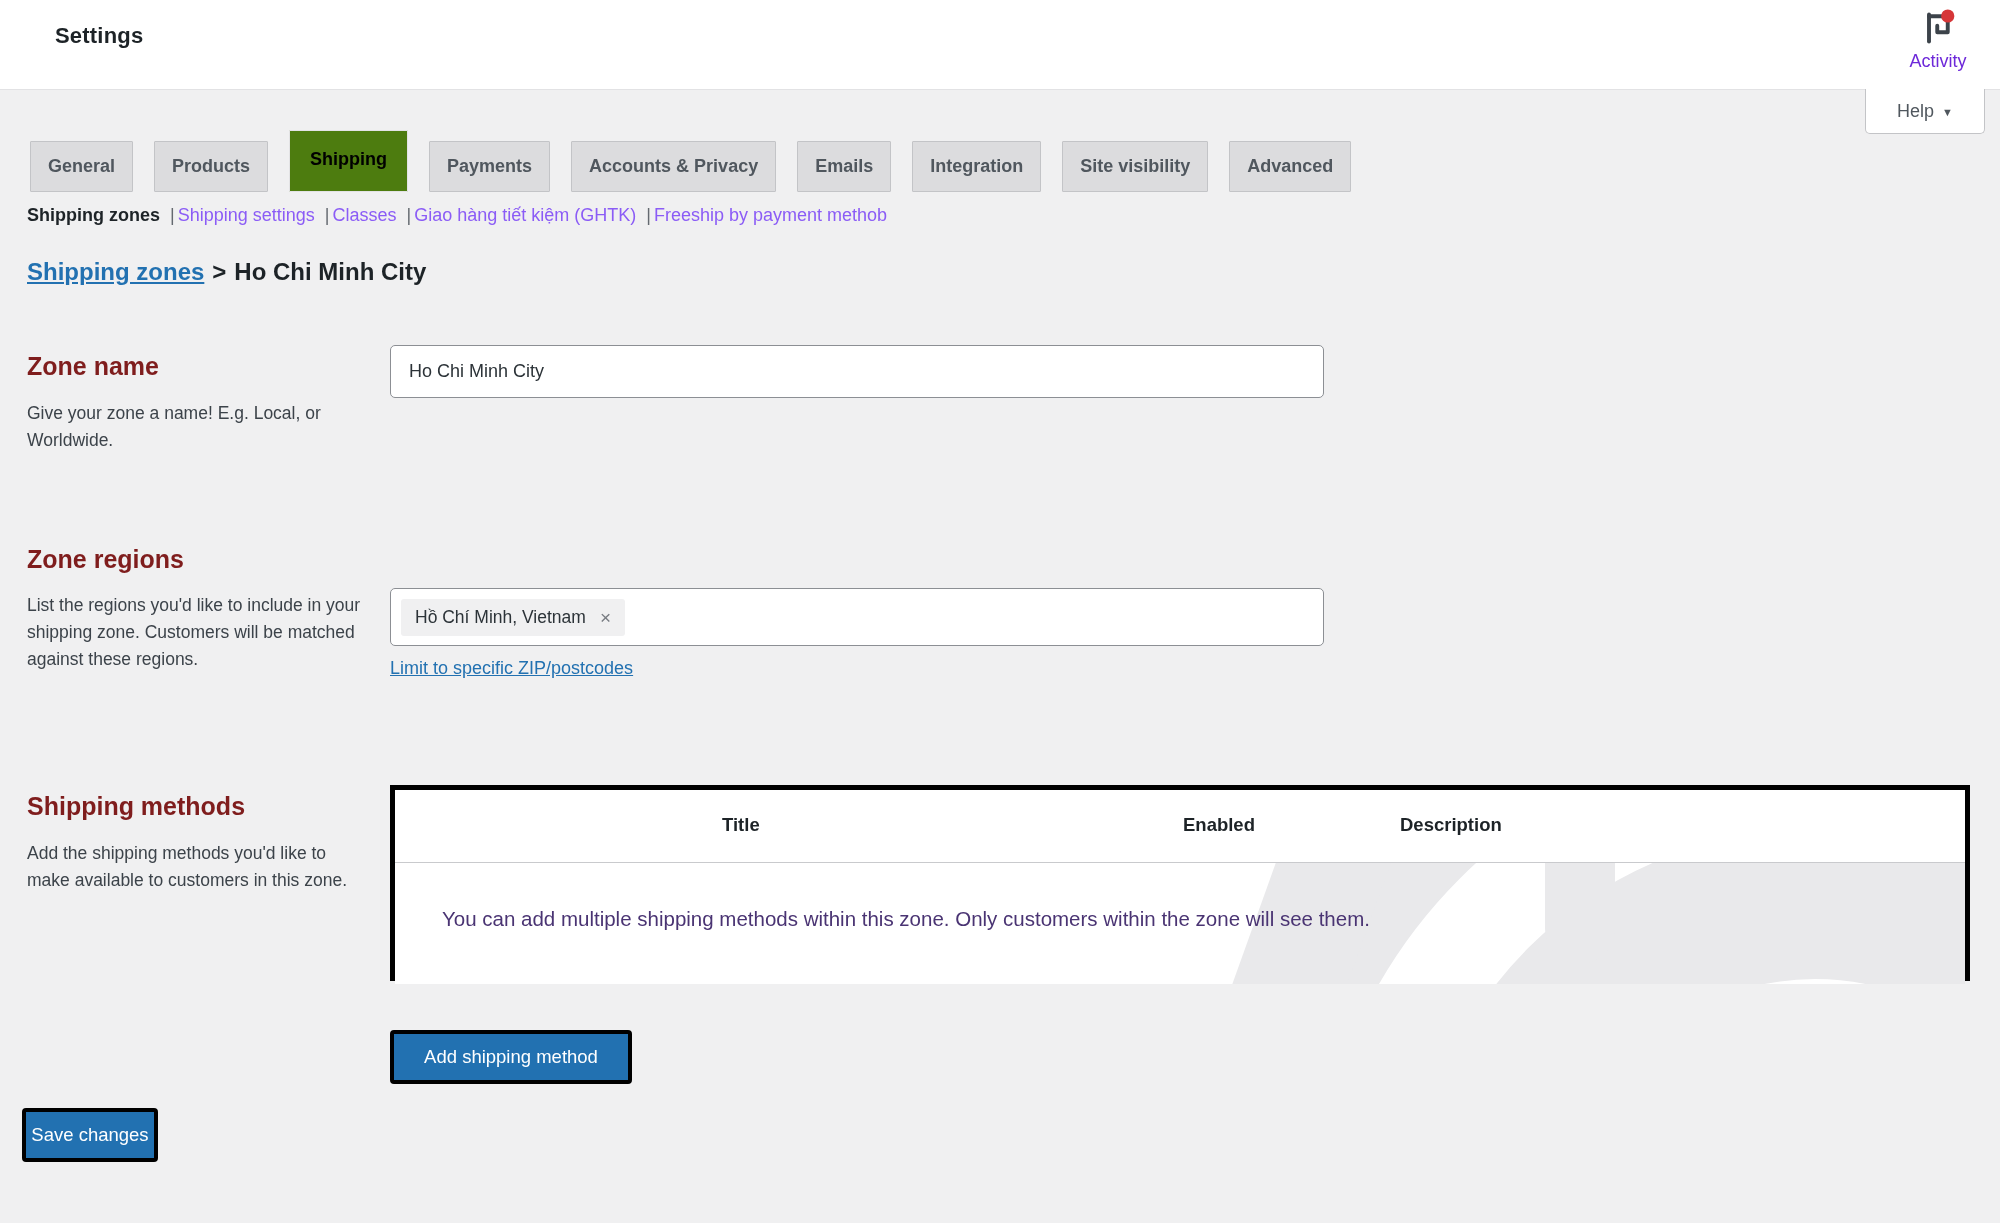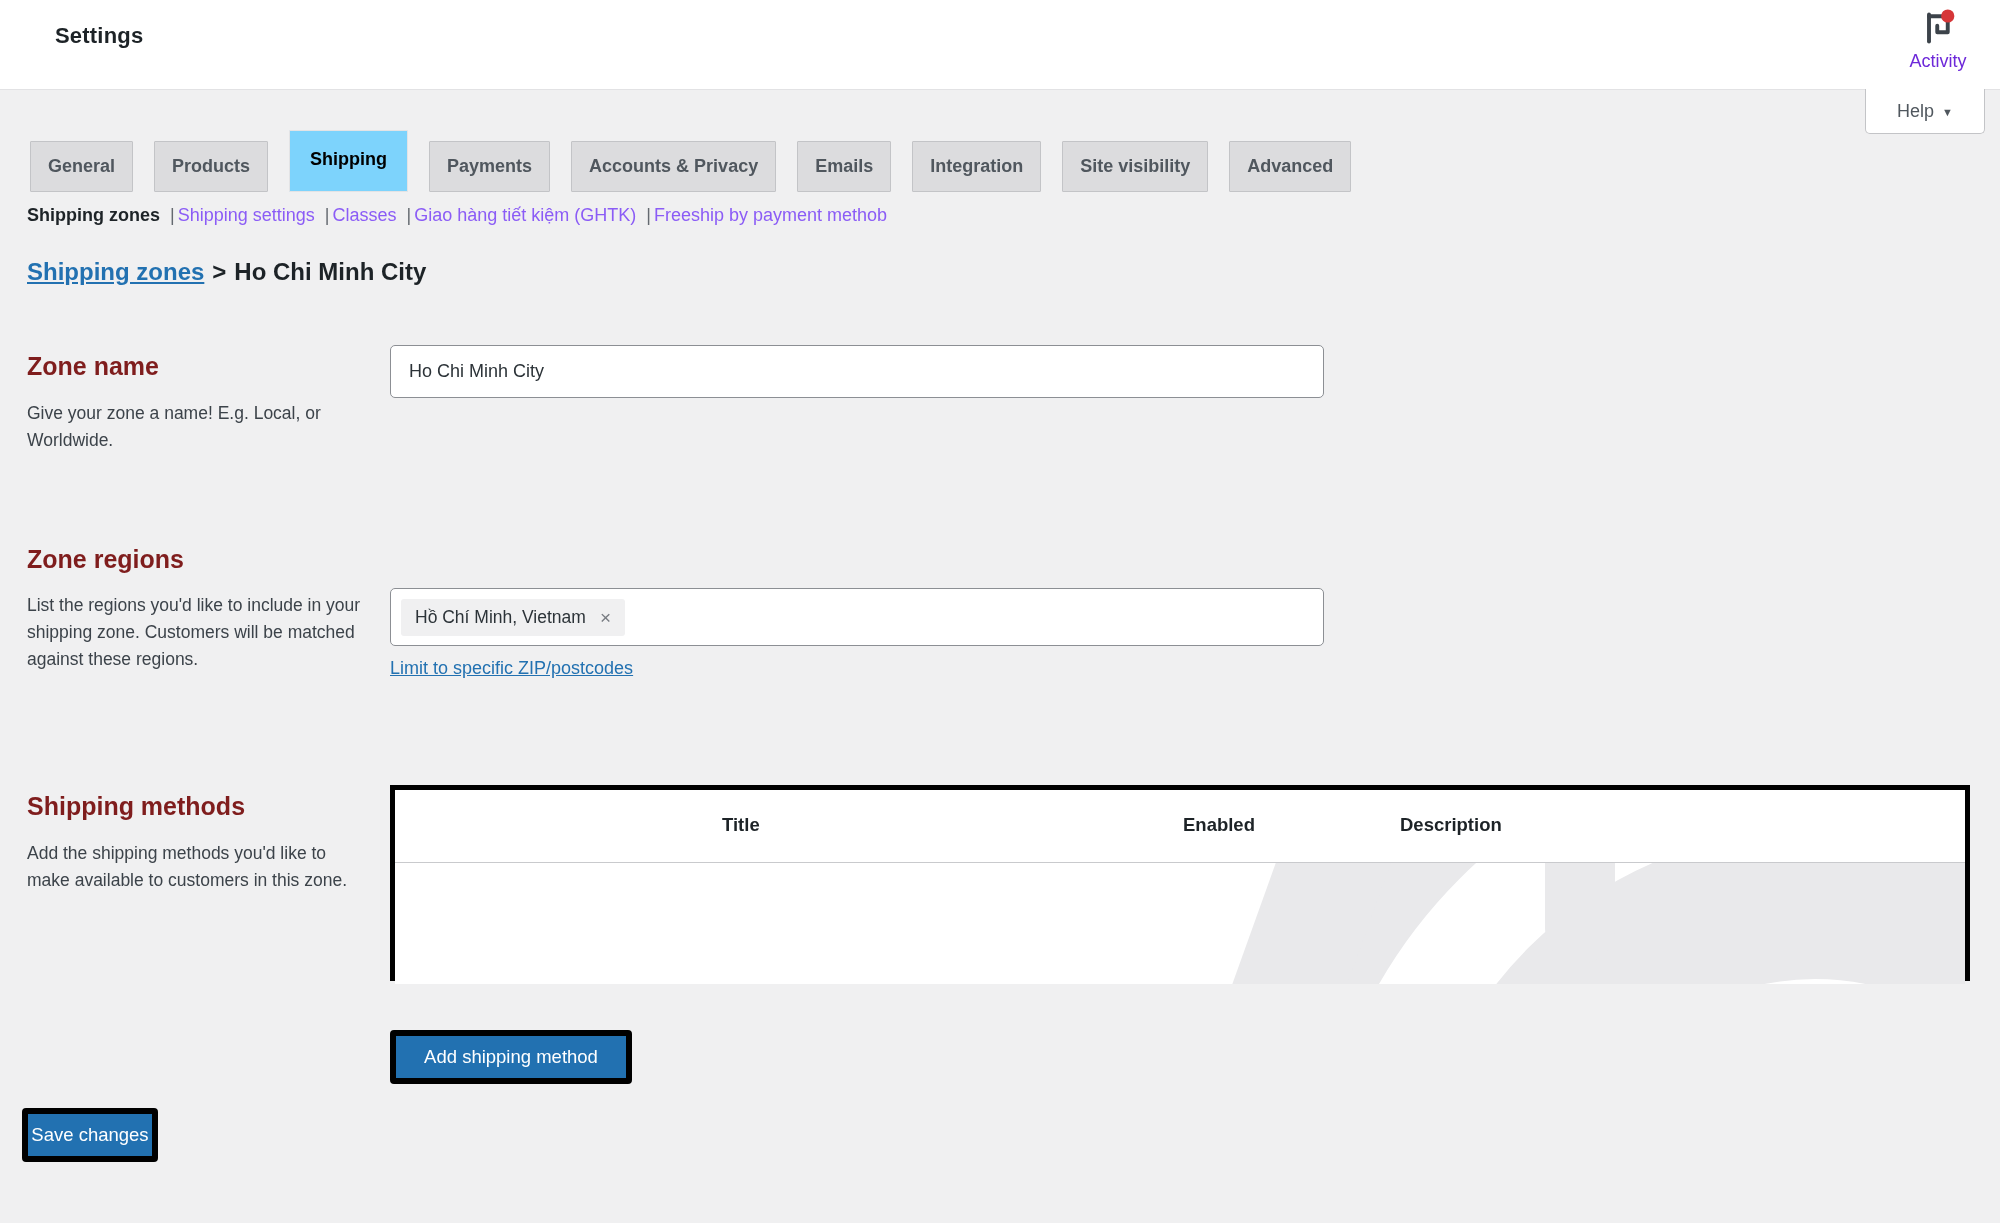--- a/index.html
+++ b/index.html
@@ -42,21 +42,21 @@
     position:absolute; left:30px; top:133px;
     display:flex; align-items:flex-end; gap:21px;
   }
   .tab {
     display:inline-block; background:#dcdcde; border:1px solid #c3c4c7;
     color:#50575e; font-size:18px; font-weight:600;
     padding:14px 17px; text-decoration:none; cursor:pointer; white-space:nowrap;
     border-radius:1px;
   }
   .tab.active {
-    background:#7dd3fc; color:#000000; font-weight:bold;
+    background:#4d7c0f; color:#000000; font-weight:bold;
     border-color:#e3e3e5; margin-top:-3px; padding:18px 20px 21px;
   }
 
   
   .subnav {
     position:absolute; left:27px; top:205px;
     font-size:18px; display:flex; align-items:center;
   }
   .subnav .current { color:#1d2327; font-weight:bold; cursor:default; }
   .subnav a { color:#8b5cf6; text-decoration:none; cursor:pointer; }
@@ -119,21 +119,21 @@
   }
   .watermark { position:absolute; right:-40px; bottom:-160px; }
   .blank-msg {
     position:absolute; left:47px; top:44px;
     font-size:20.5px; color:#4a3473;
   }
 
   
   .btn-primary {
     position:absolute; height:54px;
-    background:#2271b1; color:#ffffff; border:6px solid #000000;
+    background:#2271b1; color:#ffffff; border:4px solid #000000;
     border-radius:4px; font-size:18.5px; cursor:pointer;
     font-family:"Liberation Sans", sans-serif;
     display:flex; align-items:center; justify-content:center;
   }
   .add-method-btn { left:390px; top:1030px; width:242px; }
   .save-btn { left:22px; top:1108px; width:136px; }
 </style>
 </head>
 <body>
 
@@ -207,17 +207,18 @@
     <span class="th th-enabled">Enabled</span>
     <span class="th th-desc">Description</span>
   </div>
   <div class="tbody">
     <svg class="watermark" width="1250" height="470" viewBox="0 0 1250 470" fill="none">
       <circle cx="1060" cy="560" r="560" stroke="#e9e9eb" stroke-width="115"></circle>
       <circle cx="1060" cy="560" r="330" stroke="#e9e9eb" stroke-width="150"></circle>
       <rect x="790" y="-60" width="70" height="350" rx="35" fill="#e9e9eb"></rect>
       <path d="M420 470 L610 -60 L725 -60 L535 470 Z" fill="#e9e9eb"></path>
     </svg>
+    <p class="blank-msg">You can add multiple shipping methods within this zone. Only customers within the zone will see them.</p>
   </div>
 </div>
 
 <button class="btn-primary add-method-btn">Add shipping method</button>
 <button class="btn-primary save-btn">Save changes</button>
 
 </body></html>

